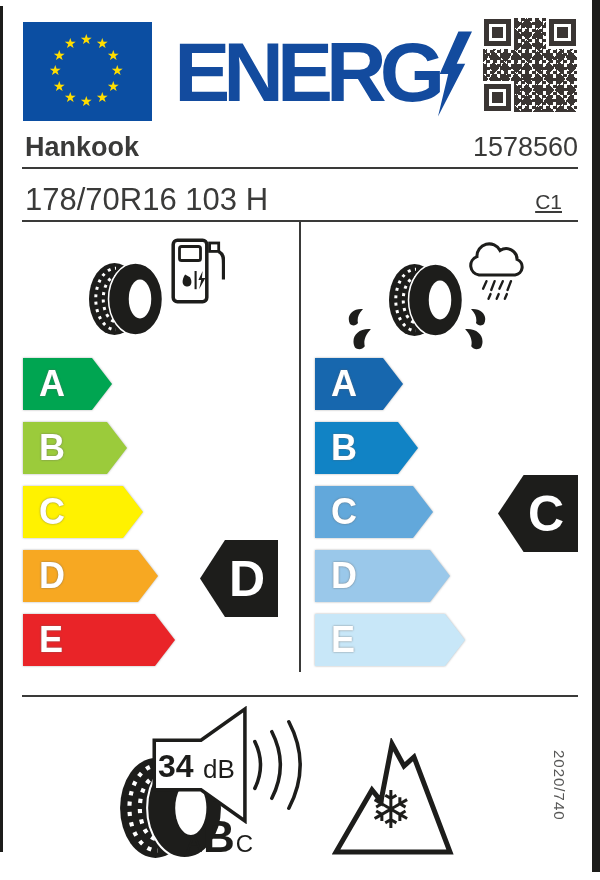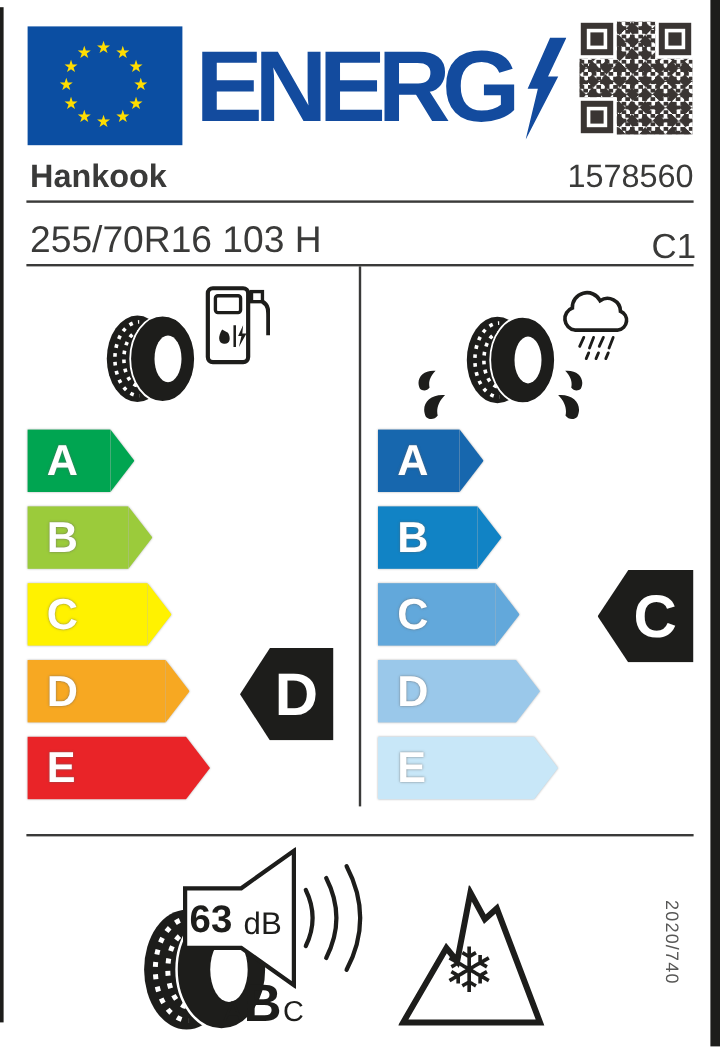--- a/index.html
+++ b/index.html
@@ -20,36 +20,36 @@
   .eu-flag .star:nth-of-type(4){left:88px;top:41px;}
   .eu-flag .star:nth-of-type(5){left:84px;top:57px;}
   .eu-flag .star:nth-of-type(6){left:73px;top:68px;}
   .eu-flag .star:nth-of-type(7){left:57px;top:72px;}
   .eu-flag .star:nth-of-type(8){left:41px;top:68px;}
   .eu-flag .star:nth-of-type(9){left:30px;top:57px;}
   .eu-flag .star:nth-of-type(10){left:26px;top:41px;}
   .eu-flag .star:nth-of-type(11){left:30px;top:26px;}
   .eu-flag .star:nth-of-type(12){left:41px;top:14px;}
   .energy-logo{left:163px;top:24px;width:275px;height:96px;font-size:84px;font-weight:bold;
-               letter-spacing:-7px;line-height:96px;white-space:nowrap;}
+               letter-spacing:-7px;line-height:96px;white-space:nowrap;text-align:right;}
   .bolt{left:438px;top:30px;width:34px;height:88px;}
   .qr{left:483px;top:18px;width:94px;height:94px;background:
       repeating-conic-gradient(from 45deg,#3a3533 0% 25%,rgba(255,255,255,0) 0% 50%) 0 0/11px 11px,
       repeating-conic-gradient(#3a3533 0% 25%,#fff 0% 50%) 0 0/7px 7px;}
   .finder{position:absolute;width:17px;height:17px;border:5px solid #3a3533;background:#fff;box-shadow:0 0 0 3px #fff;}
   .finder::after{content:"";position:absolute;inset:3px;background:#3a3533;}
   .finder.tl{left:1px;top:1px;} .finder.tr{right:1px;top:1px;} .finder.bl{left:1px;bottom:1px;}
 
   
   .brand{left:25px;top:132px;font-size:27px;font-weight:bold;}
   .product-id{right:22px;top:132px;font-size:27px;text-align:right;left:auto;position:absolute;}
   .rule{height:2px;background:#3a3a39;left:22px;width:556px;}
   .rule1{top:167px;} .rule2{top:220px;} .rule3{top:695px;}
   .tyre-size{left:25px;top:182px;font-size:31px;}
-  .tyre-class{right:20px;top:190px;font-size:29px;position:absolute;}
+  .tyre-class{right:38px;top:190px;font-size:21px;position:absolute;text-decoration:underline;}
   .vdivider{left:299px;top:222px;width:2px;height:450px;background:#3a3a39;}
 
   
   .tire-fuel{left:86px;top:251px;width:78px;height:96px;}
   .pump{left:169px;top:236px;width:56px;height:70px;}
   .tire-wet{left:386px;top:251px;width:78px;height:98px;}
   .cloud{left:462px;top:235px;width:68px;height:76px;}
   .drop-splash{width:22px;height:18px;}
 
   
@@ -131,21 +131,21 @@
 </svg>
 <div class="abs qr">
   <div class="finder tl"></div>
   <div class="finder tr"></div>
   <div class="finder bl"></div>
 </div>
 
 <div class="abs brand">Hankook</div>
 <div class="product-id">1578560</div>
 <div class="abs rule rule1"></div>
-<div class="abs tyre-size">255/70R16 103 H</div>
+<div class="abs tyre-size">178/70R16 103 H</div>
 <div class="tyre-class">C1</div>
 <div class="abs rule rule2"></div>
 <div class="abs vdivider"></div>
 
 <svg class="abs tire-fuel" viewBox="0 0 104 100">
     <use href="#tire-shape"></use>
   </svg>
 <svg class="abs pump" viewBox="0 0 80 100">
   <rect x="6" y="6" width="48" height="88" rx="6" fill="#fff" stroke="#1d1d1b" stroke-width="5"></rect>
   <rect x="15" y="15" width="30" height="20" rx="3" fill="none" stroke="#1d1d1b" stroke-width="4"></rect>
@@ -274,21 +274,21 @@
     <use href="#tire-shape"></use>
   </svg>
 <svg class="abs speaker" viewBox="0 0 240 166">
   <path d="M6 48 H72 L134 4 V162 L72 118 H6 Z" fill="#fff" stroke="#1d1d1b" stroke-width="5"></path>
   <g fill="none" stroke="#1d1d1b" stroke-width="5" stroke-linecap="round">
     <path d="M148 50 Q164 83 148 116"></path>
     <path d="M172 36 Q196 83 172 130"></path>
     <path d="M196 22 Q228 83 196 144"></path>
   </g>
 </svg>
-<div class="abs noise-value">63</div>
+<div class="abs noise-value">34</div>
 <div class="abs noise-unit">dB</div>
 <div class="abs noise-classes">
   <span class="nc-small">A</span>
   <span class="nc-big">B</span>
   <span class="nc-small">C</span>
 </div>
 
 <svg class="abs mountain" viewBox="0 0 122 120">
   <path d="M60 6 L72 28 L82 19 L118 114 H4 L40 52 L49 63 Z" fill="#fff" stroke="#1d1d1b" stroke-width="5"></path>
 </svg>

